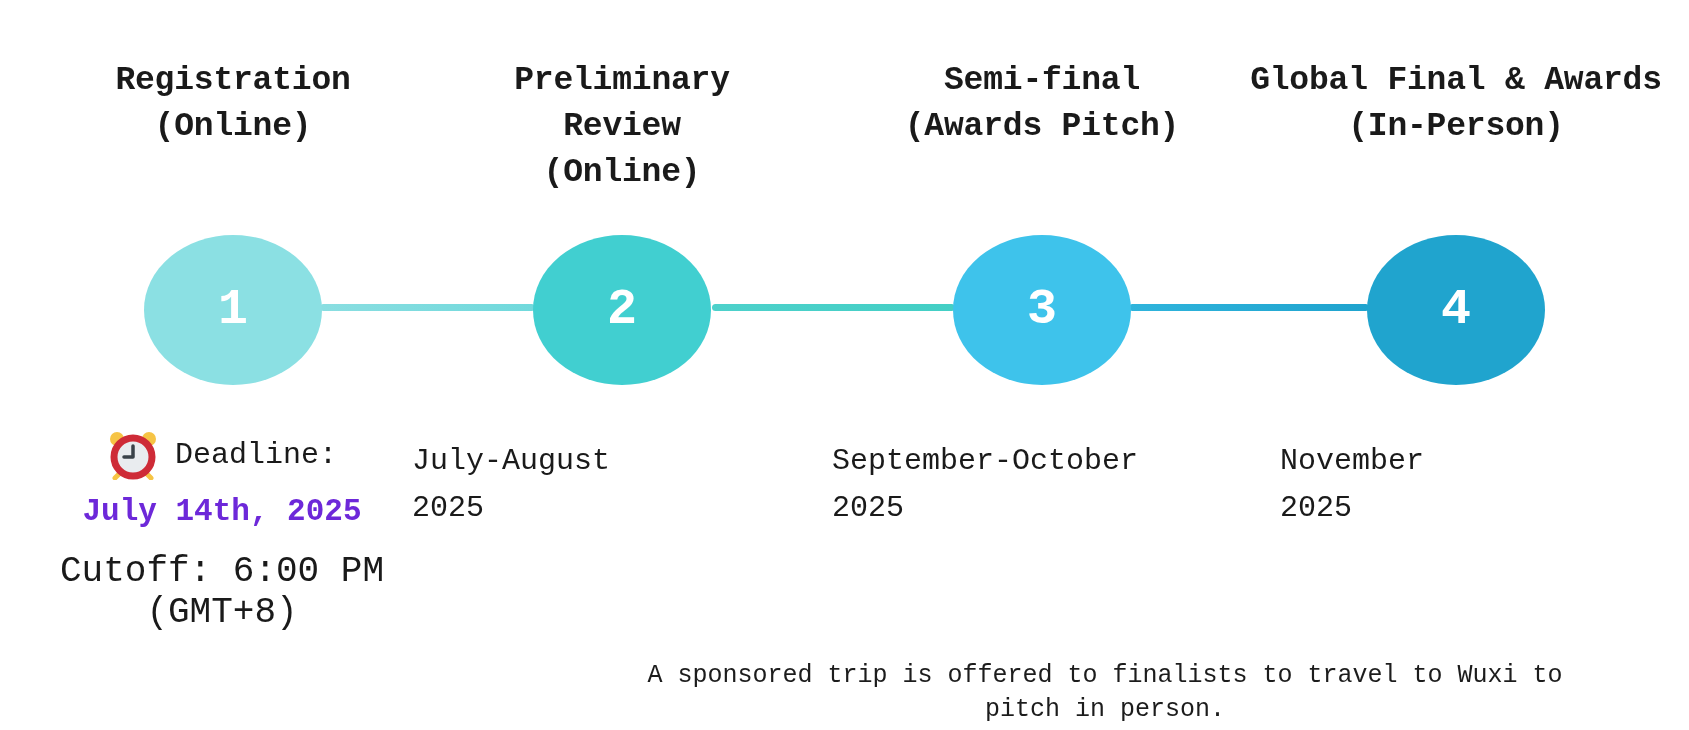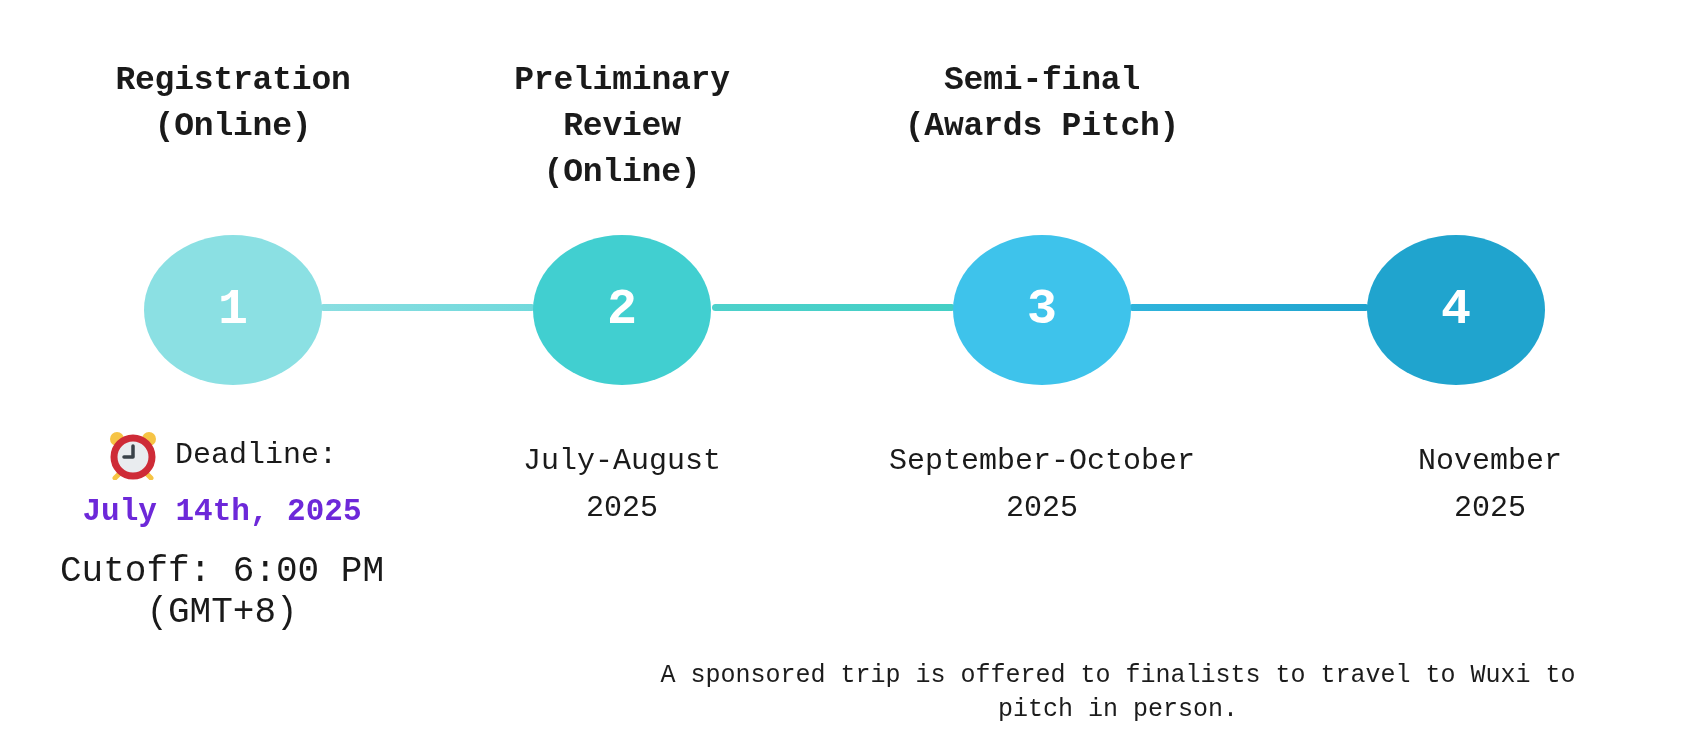--- a/index.html
+++ b/index.html
@@ -41,21 +41,20 @@
     position:absolute;
     top:304px;
     height:7px;
     border-radius:4px;
     z-index:1;
   }
   .stage-date {
     position:absolute;
     top:438px;
     width:420px;
-    text-align:center;
     font-size:30px;
     line-height:47px;
     white-space:pre-line;
   }
   .stage1-details {
     position:absolute;
     left:2px; top:430px;
     width:440px;
     text-align:center;
   }
@@ -71,40 +70,42 @@
     font-size:31px;
     font-weight:bold;
   }
   .cutoff-line {
     margin-top:22px;
     font-size:36px;
   }
   .alarm-icon { width:52px; height:50px; flex:0 0 auto; }
   .footnote {
     position:absolute;
-    left:648px; top:659px;
+    left:635px; top:659px;
     width:940px;
     text-align:center;
     font-size:25px;
     line-height:34px;
     color:#1c1c1c;
   }
 </style>
 </head>
 <body>
 
 <div class="canvas">
 
   <div class="stage-title" style="left:3px">Registration
 (Online)</div>
   <div class="stage-title" style="left:392px">Preliminary
 Review
 (Online)</div>
   <div class="stage-title" style="left:812px">Semi-final
 (Awards Pitch)</div>
+  <div class="stage-title" style="left:1226px">Global Final &amp; Awards
+(In-Person)</div>
 
   <div class="connector" style="left: 320px; width: 215px; background: linear-gradient(90deg, rgb(138, 222, 225), rgb(112, 217, 220));"></div>
   <div class="connector" style="left: 712px; width: 243px; background: linear-gradient(90deg, rgb(77, 209, 203), rgb(67, 207, 197));"></div>
   <div class="connector" style="left: 1129px; width: 240px; background: linear-gradient(90deg, rgb(47, 180, 220), rgb(31, 163, 206));"></div>
 
   <div class="stage-circle" style="left: 144px; background-color: rgb(139, 224, 227);">
     <span class="stage-number">1</span>
   </div>
   <div class="stage-circle" style="left: 533px; background-color: rgb(65, 207, 208);">
     <span class="stage-number">2</span>

